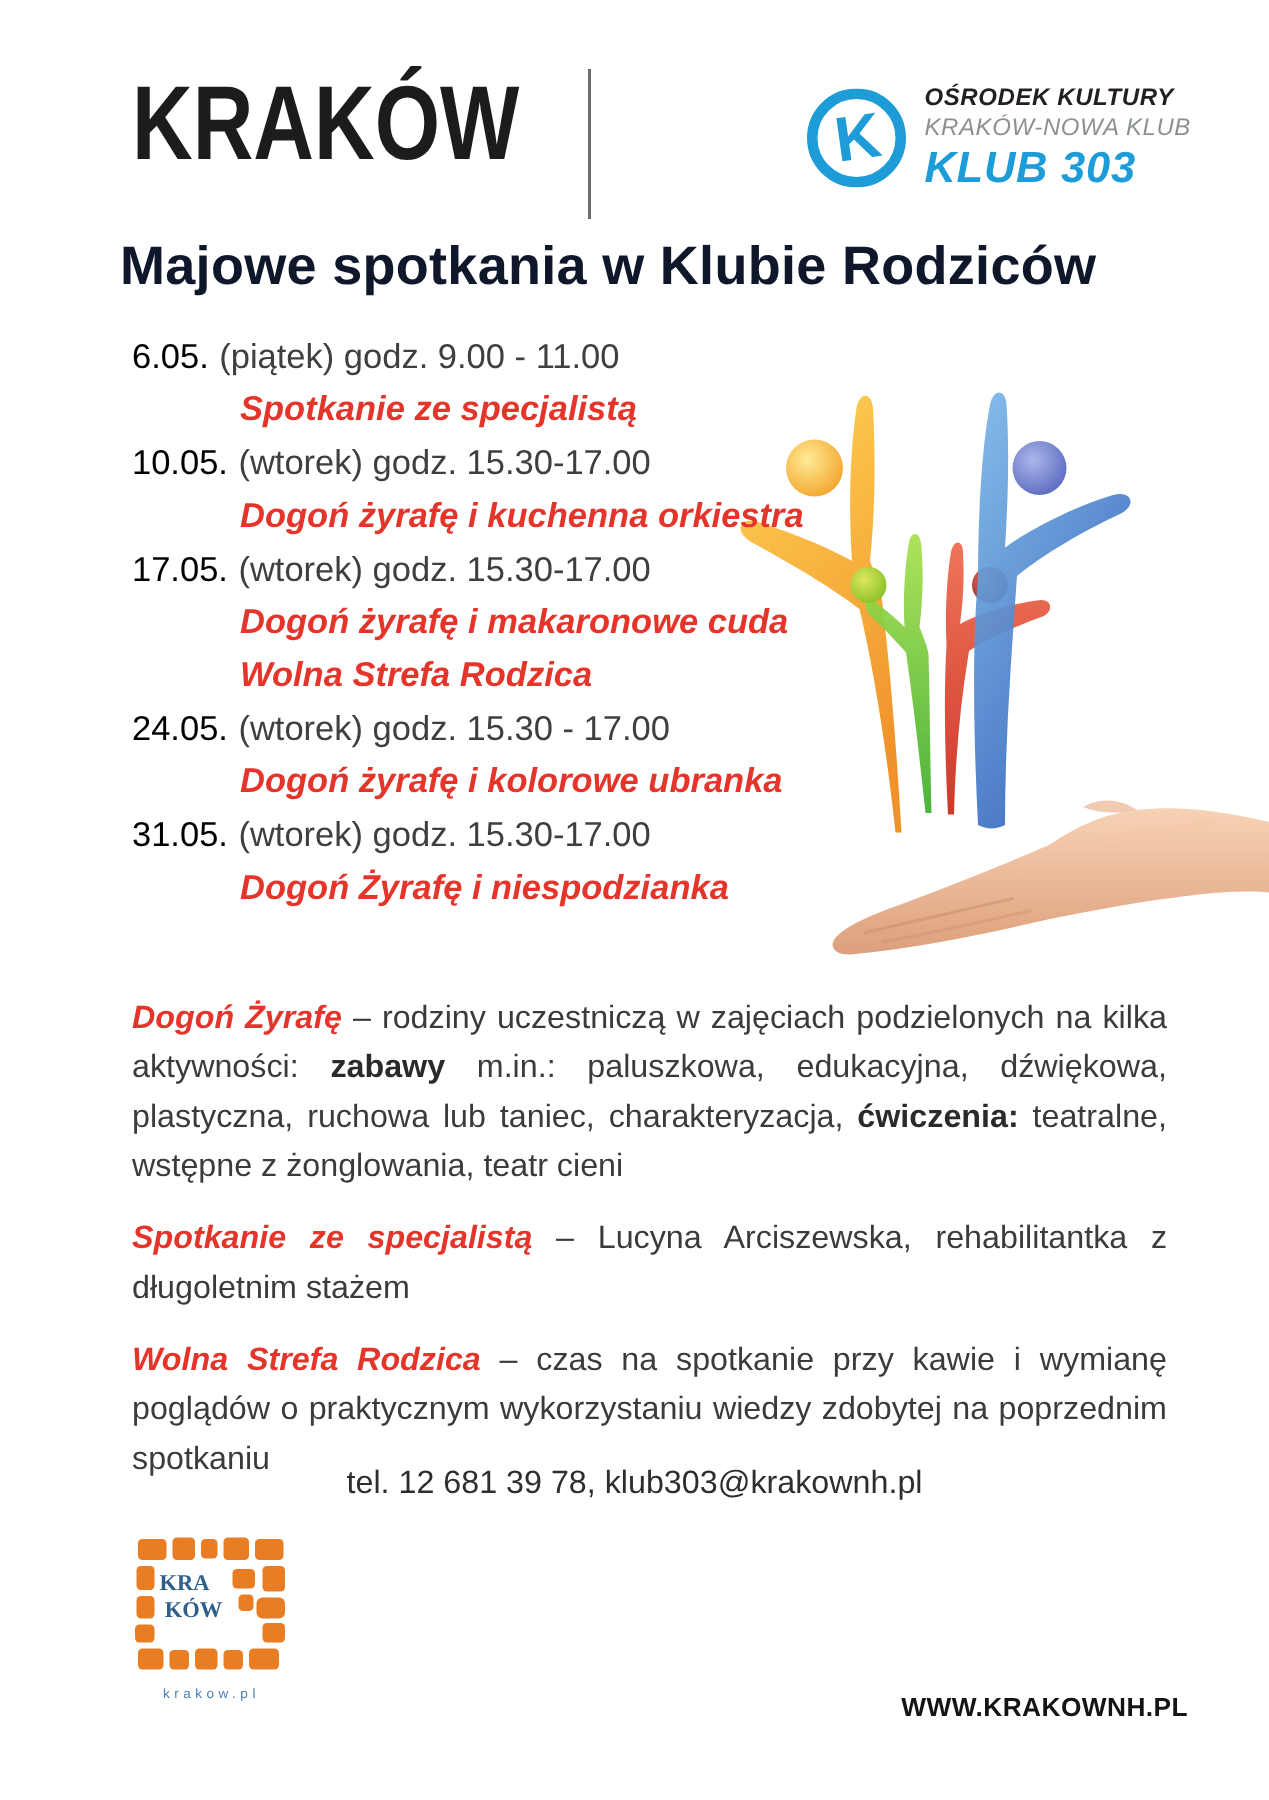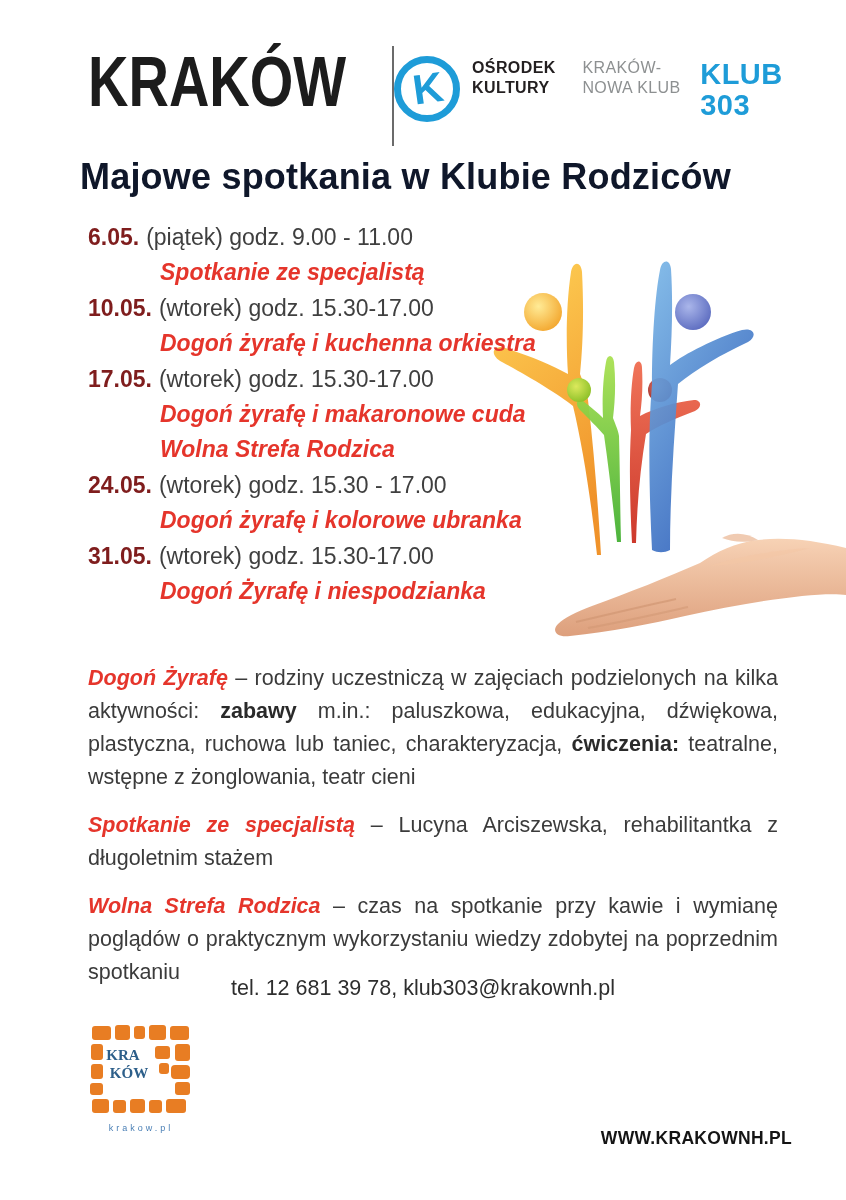--- a/index.html
+++ b/index.html
@@ -10,30 +10,30 @@
   
   .header{position:absolute;top:46px;left:88px;right:52px;display:flex;justify-content:space-between;align-items:flex-start;}
   .header-left{display:flex;align-items:flex-start;gap:36px;}
   .wordmark{
     font-size:70px;font-weight:bold;color:#1c1c1c;line-height:72px;letter-spacing:0;
     transform:scaleX(0.80);transform-origin:left top;white-space:nowrap;width:268px;
   }
   .divider{width:2px;height:100px;background:#6b6b6b;margin-left:0;}
   .org-logo{display:flex;align-items:center;margin-top:10px;}
   .org-circle{width:66px;height:66px;margin-right:12px;flex:0 0 auto;}
-  .org-text{display:flex;flex-direction:row;}
+  .org-text{display:flex;flex-direction:column;font-style:italic;}
   .org-line1{font-size:16px;font-weight:bold;color:#231f20;letter-spacing:0.4px;line-height:20px;}
   .org-line2{font-size:16px;color:#8d9091;letter-spacing:0.4px;line-height:20px;}
   .org-line3{font-size:29px;font-weight:bold;color:#1e9cd8;letter-spacing:0.5px;line-height:31px;margin-top:1px;}
   
   .title{position:absolute;top:156px;left:80px;font-size:36px;font-weight:bold;color:#0f172a;letter-spacing:0.2px;}
   
   .schedule{position:absolute;top:220px;left:88px;z-index:2;width:470px;}
   .date-line{font-size:23px;color:#3f3f3f;line-height:35.4px;white-space:nowrap;}
-  .date-line .date{font-weight:bold;color:#7f1d1d;}
+  .date-line .date{font-weight:normal;color:#000000;}
   .date-line .details{margin-left:7px;}
   .event-line{font-size:23px;font-weight:bold;font-style:italic;color:#e5352b;line-height:35.4px;padding-left:72px;white-space:nowrap;}
   
   .illustration{position:absolute;top:250px;left:480px;width:366px;height:400px;z-index:1;}
   
   .descriptions{position:absolute;top:662px;left:88px;width:690px;z-index:2;}
   .descriptions p{margin:0 0 15px 0;font-size:21.5px;line-height:33px;color:#3b3b3b;text-align:justify;}
   .seg-lead{color:#e5352b;font-weight:bold;font-style:italic;}
   .seg-bold{font-weight:bold;color:#2a2a2a;}
   

